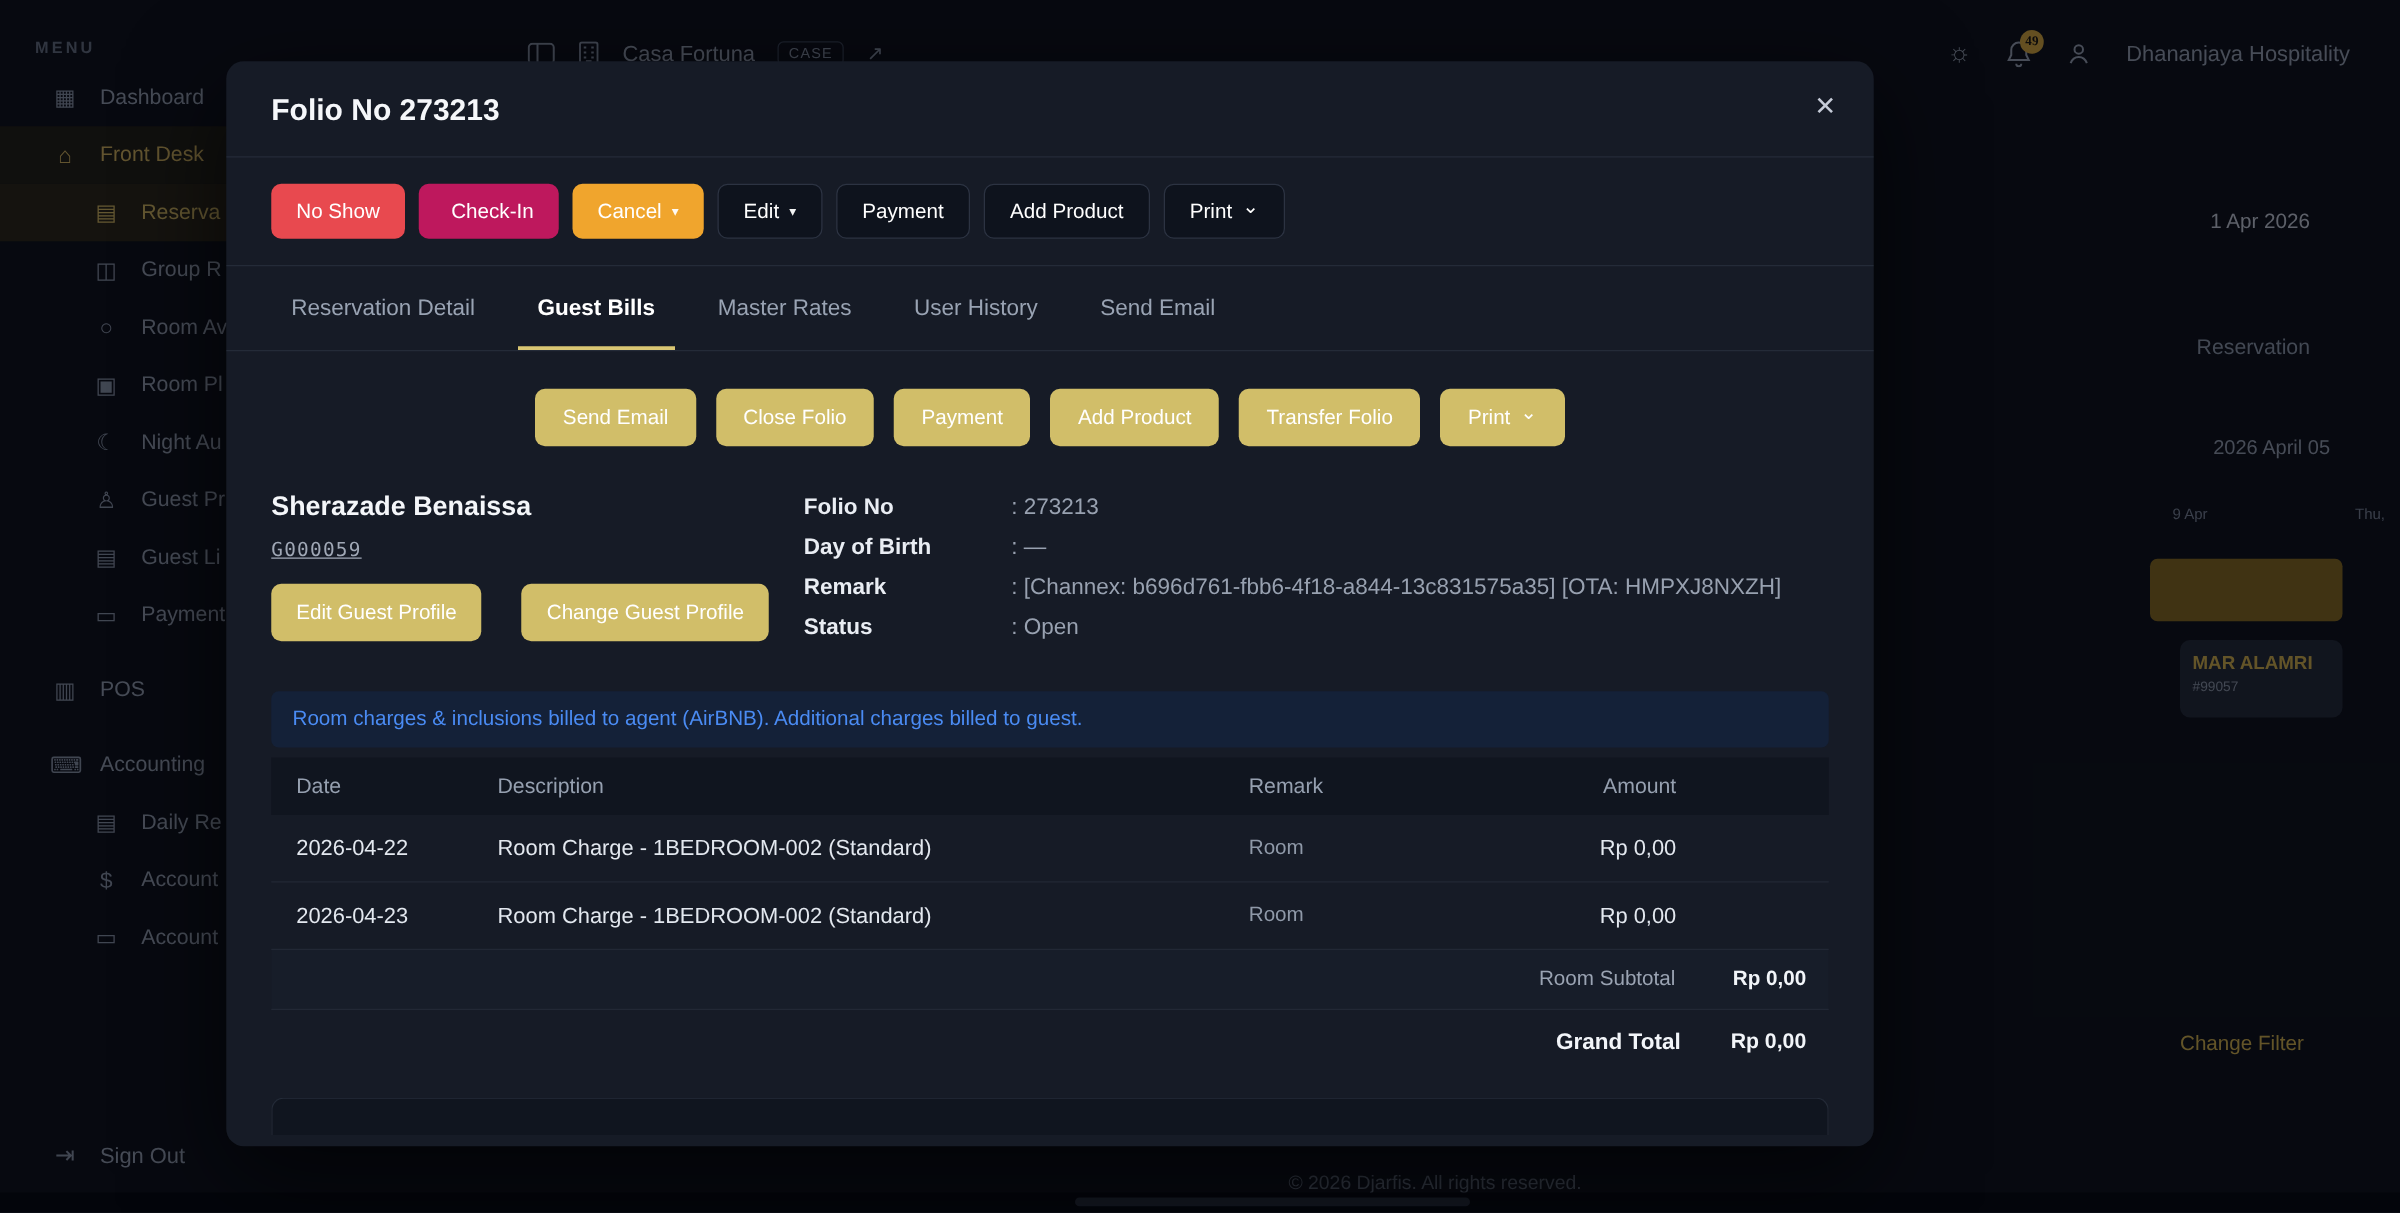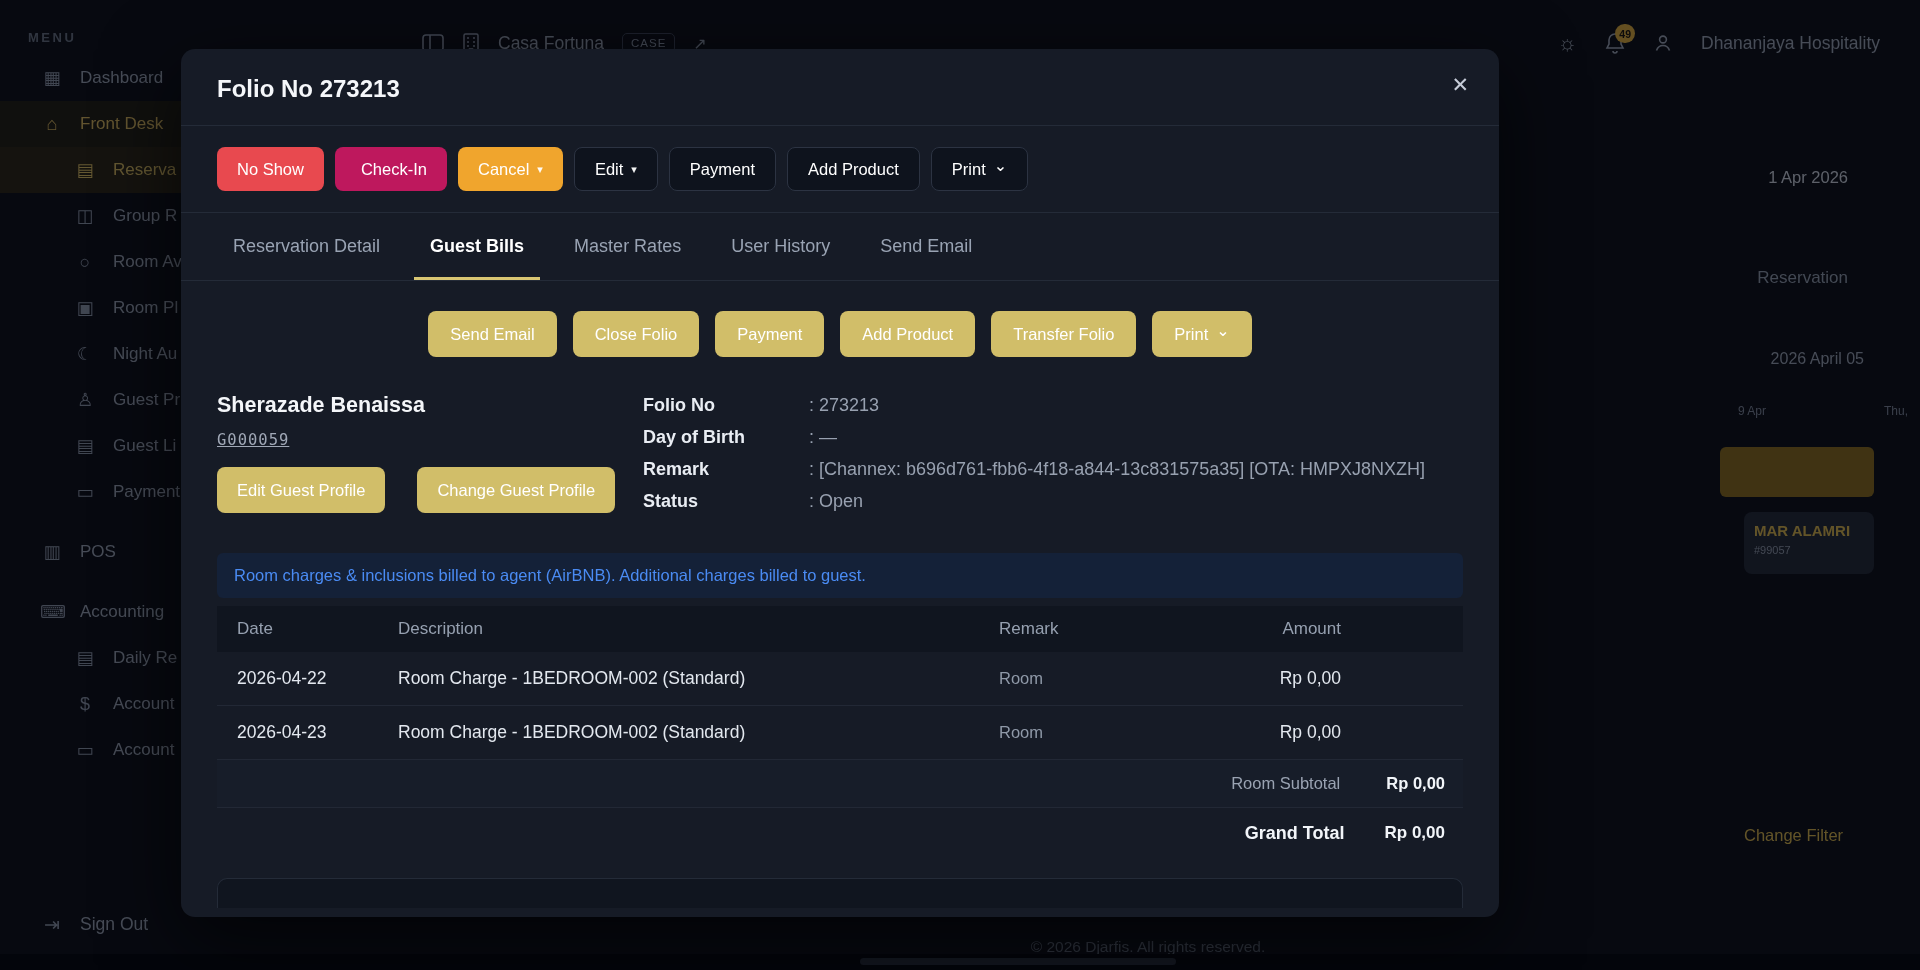--- a/index.html
+++ b/index.html
@@ -25,21 +25,21 @@
   .signout-row .nav-icon { font-size:19px; }
 
   .topbar { position:absolute; left:376px; right:0; top:0; height:86px; display:flex; align-items:center; padding:0 40px 0 46px; z-index:1; }
   .tb-left { display:flex; align-items:center; gap:18px; }
   .tb-prop { font-size:17.5px; color:#99a2b1; }
   .tb-badge { font-size:11.5px; letter-spacing:1px; color:#8b94a5; border:1px solid #3a4252; border-radius:5px; padding:3px 8px; }
   .tb-ext { font-size:16px; color:#8b94a5; }
   .tb-right { margin-left:auto; display:flex; align-items:center; gap:28px; }
   .tb-sun { font-size:21px; color:#99a2b1; cursor:pointer; }
   .tb-bell { position:relative; cursor:pointer; }
-  .tb-bell .badge { position:absolute; top:-8px; right:-10px; min-width:19px; height:19px; border-radius:10px; background:#d9a93a; color:#17120a; font-size:10.5px; font-weight:700; display:flex; align-items:center; justify-content:center; padding:0 4px; }
+  .tb-bell .badge { position:absolute; top:-8px; right:-10px; min-width:19px; height:19px; border-radius:10px; background:#d9a93a; color:#17120a; font-size:10.5px; font-weight:700; display:flex; align-items:center; justify-content:center; padding:0 4px;font-family:Liberation Serif, serif; }
   .tb-account { font-size:17.5px; color:#99a2b1; }
 
   .bg-frag { position:absolute; z-index:1; white-space:nowrap; }
   .bg-date { top:168px; right:72px; font-size:16.5px; color:#c9cfd9; }
   .bg-resv { top:268px; right:72px; font-size:17px; color:#8f99a8; }
   .bg-month { top:350px; right:56px; font-size:16px; color:#98a1b0; }
   .bg-mini-date { top:404px; left:1738px; font-size:12px; color:#7c8596; }
   .bg-mini-day { top:404px; right:12px; font-size:12px; color:#7c8596; }
   .bg-goldbar { top:447px; left:1720px; width:154px; height:50px; background:#8a6c1c; border-radius:6px; cursor:pointer; }
   .bg-guestcard { top:512px; left:1744px; width:130px; height:62px; background:#232834; border-radius:8px; padding:10px 10px; }

